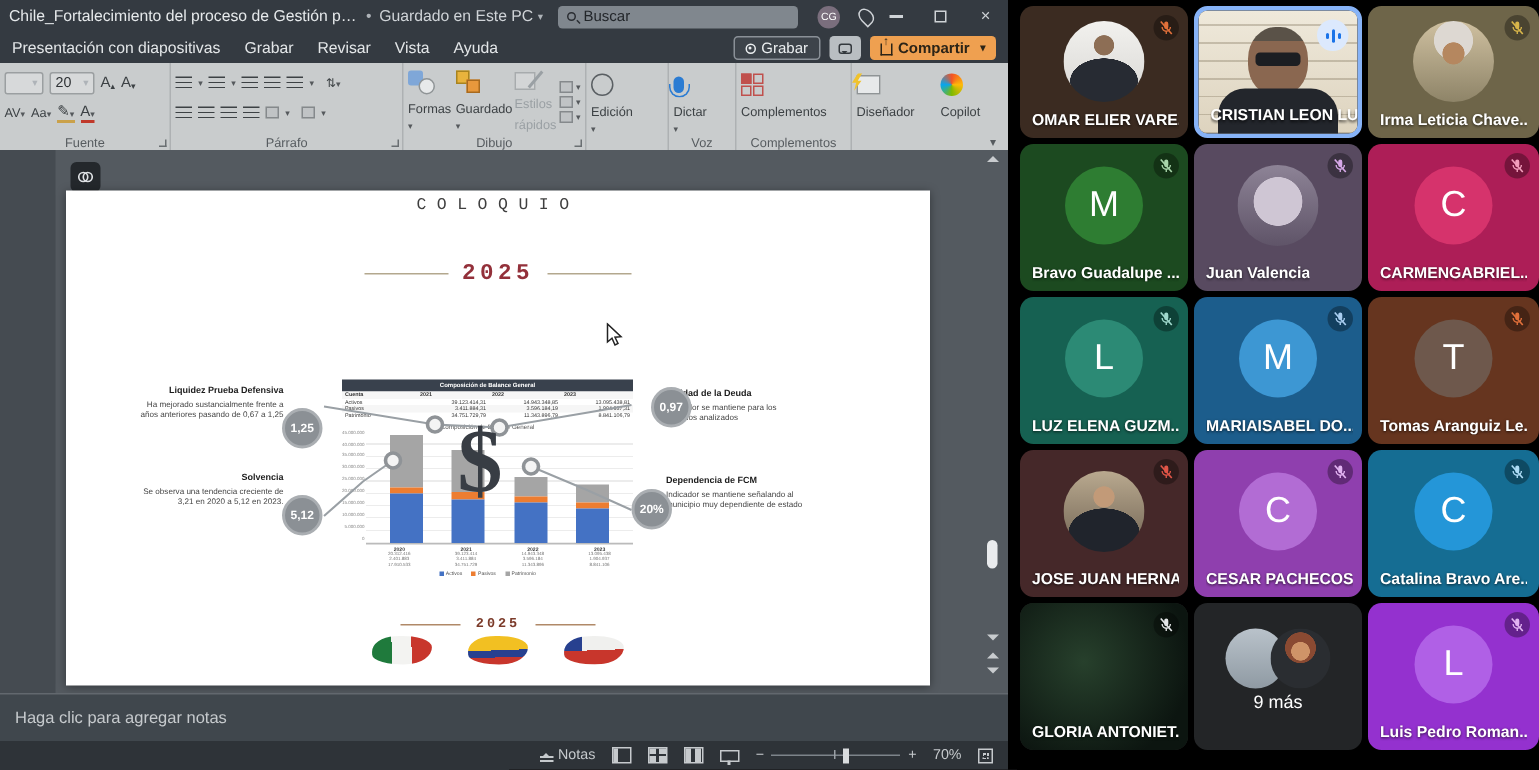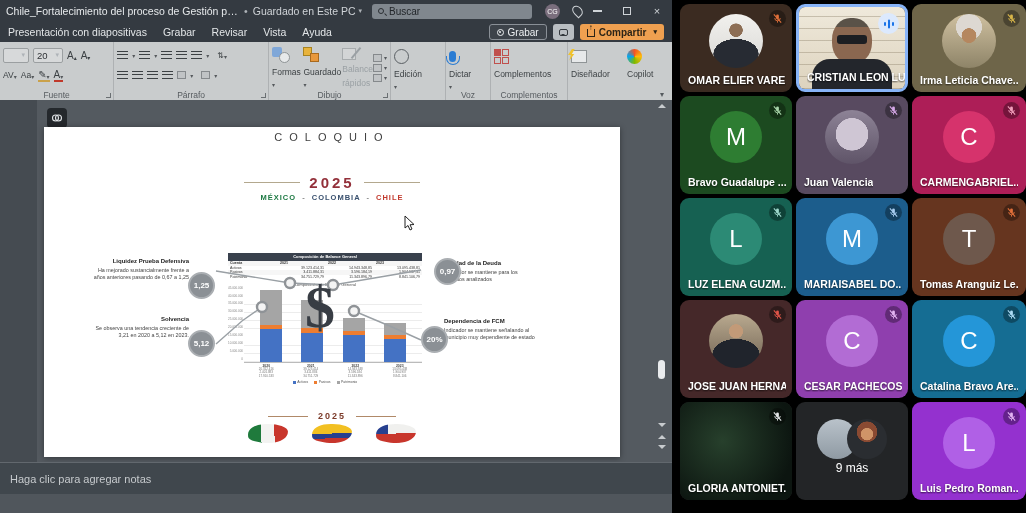--- a/index.html
+++ b/index.html
@@ -86,21 +86,21 @@
   .vscroll{position:absolute;right:5px;top:2px;width:11px;height:352px}
   .sarrow{width:0;height:0;border:4px solid transparent;margin:2px auto}
   .sa-up{border-bottom-color:#c8cbce;border-top:none}
   .sa-down{border-top-color:#c8cbce;border-bottom:none}
   .sthumb{position:absolute;left:2px;top:258px;width:7px;height:19px;background:#e9ebed;border-radius:4px}
   .dbl{position:absolute;left:0;right:0}
   .dbl .sarrow{margin:1px auto}
 
   
   .slide{position:absolute;left:44px;top:27px;width:576px;height:330px;background:#fff;box-shadow:0 1px 6px rgba(0,0,0,.4)}
-  .serif{font-family:Liberation Sans, sans-serif}
+  .serif{font-family:Liberation Mono, monospace}
   .s-kicker{position:absolute;top:4px;left:0;right:0;text-align:center;font-size:11px;letter-spacing:7px;color:#3f3f3f}
   .s-title{position:absolute;top:16px;left:0;right:0;text-align:center;font-size:23px;letter-spacing:1.5px;color:#1c1c1c}
   .s-yearrow{position:absolute;top:47px;left:0;right:0;display:flex;align-items:center;justify-content:center;gap:9px}
   .hline{width:56px;height:1px;background:#b3a88e}
   .s-year{font-size:15px;font-weight:bold;letter-spacing:3px;color:#93303a}
   .s-countries{position:absolute;top:66px;left:0;right:0;text-align:center;font-size:7.5px;font-weight:bold;letter-spacing:1px}
   .c-mx{color:#1e7a44}.c-co{color:#39506e}.c-cl{color:#c23a2e}.c-sep{color:#8a8a8a;margin:0 3px}
   .s-section{position:absolute;top:81px;left:0;right:0;text-align:center;font-size:13.5px;font-weight:bold;color:#111}
   .cursor{position:absolute;left:360px;top:88px;width:12px;height:17px}
 
@@ -320,21 +320,21 @@
                 <u></u>
               </span>
             </span>
           <span>Guardado</span>
             <span class="mini-caret">▾</span>
         </div>
         <div class="rbig dis" style="width:32px">
           <span class="bicon">
               <span class="ic-est"></span>
             </span>
-          <span>Balance</span>
+          <span>Estilos</span>
           <span>rápidos</span>
         </div>
         <div class="ministack">
           <span class="msrow">
               <span class="msq"></span>
               <span class="mini-caret">▾</span>
             </span>
           <span class="msrow">
               <span class="msq"></span>
               <span class="mini-caret">▾</span>
@@ -409,27 +409,20 @@
             <circle cx="7.5" cy="6" r="3" fill="none" stroke="#dfe2e5" stroke-width="1.1"></circle>
           </svg>
       </div>
 
       <div class="slide">
         <div class="s-kicker serif">COLOQUIO</div>
         <div class="s-yearrow">
           <span class="hline"></span>
           <span class="s-year serif">2025</span>
           <span class="hline"></span>
-        </div>
-        <div class="s-countries">
-          <span class="c-mx">MÉXICO</span>
-          <span class="c-sep">-</span>
-          <span class="c-co">COLOMBIA</span>
-          <span class="c-sep">-</span>
-          <span class="c-cl">CHILE</span>
         </div>
         <svg class="cursor" viewBox="0 0 12 17">
             <path d="M1,1 L1,13 L4,10.5 L6,15 L8,14 L6,9.8 L10,9.5 Z" fill="#fff" stroke="#222" stroke-width="1"></path>
           </svg>
 
         <div class="infog">
           <div class="itxt lt1">
             <b>Liquidez Prueba Defensiva</b>
             <span>Ha mejorado sustancialmente frente a años anteriores pasando de 0,67 a 1,25</span>
           </div>
@@ -595,20 +588,40 @@
         <div class="dbl" style="top:342px">
             <div class="sarrow sa-down"></div>
           </div>
       </div>
     </div>
 
     <div class="notes">
       <span>Haga clic para agregar notas</span>
     </div>
 
+    <div class="statusbar">
+      <div class="sb-notas">
+        <span class="notas-ic"></span>
+        <span>Notas</span>
+      </div>
+      <span class="vicon vi-normal"></span>
+      <span class="vicon vi-grid"></span>
+      <span class="vicon vi-read"></span>
+      <span class="vicon vi-show"></span>
+      <div class="zoomer">
+        <span>−</span>
+        <span class="ztrack">
+            <span class="ztick"></span>
+            <span class="zthumb"></span>
+          </span>
+        <span>+</span>
+      </div>
+      <span>70%</span>
+      <span class="fit-ic"></span>
+    </div>
   </div>
 
   <div class="meet">
     <div class="pgrid">
         <div class="tile" style="background: rgb(59, 43, 33);">
           <div class="photo ph-man-suit-light"></div>
           <div class="pname">OMAR ELIER VARE...</div>
           <div class="mic" style="color: rgb(226, 112, 58);">
             <svg width="11" height="11" viewBox="0 0 24 24">
               <path d="M12 3a3 3 0 0 1 3 3v5a3 3 0 0 1-6 0V6a3 3 0 0 1 3-3z" fill="currentColor"></path>

